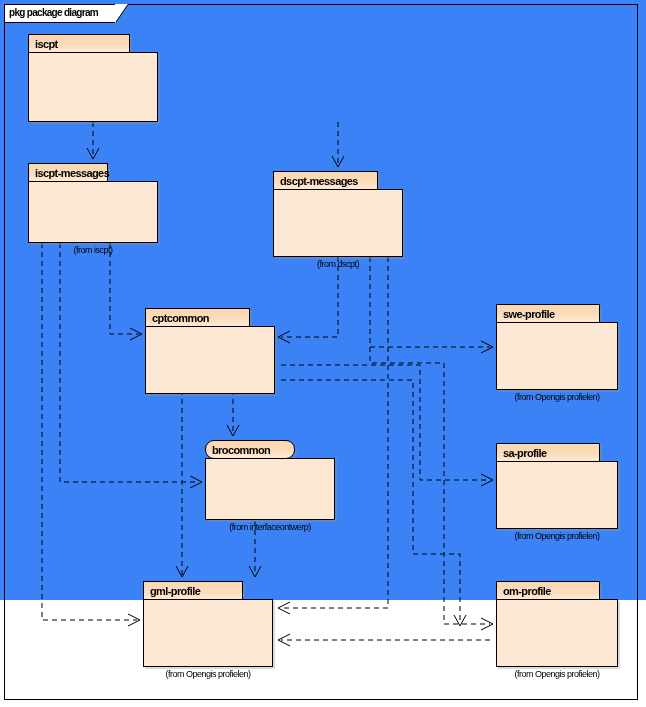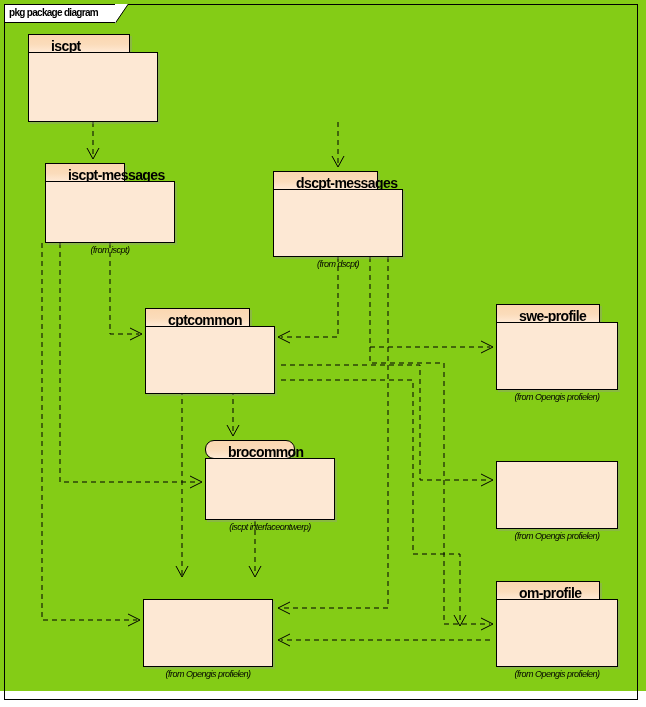--- a/index.html
+++ b/index.html
@@ -9,22 +9,22 @@
   }
   body {
     width: 646px;
     height: 707px;
     font-family: "Liberation Sans", sans-serif;
     overflow: hidden;
   }
   #canvas {
     position: relative;
     width: 646px;
-    height: 691px;
-    background: #84cc16;
+    height: 600px;
+    background: #3b82f6;
   }
   
   .frame {
     position: absolute;
     left: 4px;
     top: 4px;
     width: 634px;
     height: 696px;
     border: 1px solid #000000;
     box-sizing: border-box;
@@ -71,40 +71,38 @@
     height: 19px;
     box-sizing: border-box;
     border: 1px solid #000000;
     background: linear-gradient(to bottom, #fbd7b0 0%, #fbdcbb 55%, #ffe9d4 100%);
     box-shadow: 2px 2px 0 rgba(150,150,150,0.35);
   }
   .pkg-tab-label {
     position: absolute;
     left: 6px;
     top: 3px;
-    font-size: 14px;
+    font-size: 11px;
     font-weight: bold;
     color: #000000;
     white-space: nowrap;
     letter-spacing: -0.6px;
-    margin-left: 16px;
   }
   .pkg-body {
     position: absolute;
     left: 0;
     top: 18px;
     box-sizing: border-box;
     border: 1px solid #000000;
     background: #fde8d4;
     box-shadow: 2px 2px 0 rgba(150,150,150,0.35);
   }
   .pkg-note {
     position: absolute;
     font-size: 9px;
-    font-style: italic;
     color: #000000;
     white-space: nowrap;
     letter-spacing: -0.5px;
     text-align: center;
   }
   
   .edges {
     position: absolute;
     left: 0;
     top: 0;
@@ -191,21 +189,21 @@
   </svg>
 
   <div class="pkg" style="left:28px; top:34px; width:160px; height:92px;">
     <div class="pkg-tab" style="width:102px;">
       <span class="pkg-tab-label">iscpt</span>
     </div>
     <div class="pkg-body" style="width:130px; height:70px;"></div>
   </div>
 
 
-  <div class="pkg" style="left:45px; top:163px; width:160px; height:84px;">
+  <div class="pkg" style="left:28px; top:163px; width:160px; height:84px;">
     <div class="pkg-tab" style="width:80px;">
       <span class="pkg-tab-label">iscpt-messages</span>
     </div>
     <div class="pkg-body" style="width:130px; height:62px;"></div>
     <div class="pkg-note" style="left:0px; top:82px; width:130px;">(from iscpt)</div>
   </div>
 
   <div class="pkg" style="left:145px; top:308px; width:160px; height:90px;">
     <div class="pkg-tab" style="width:105px;">
       <span class="pkg-tab-label">cptcommon</span>
@@ -227,29 +225,35 @@
     </div>
     <div class="pkg-body" style="width:122px; height:68px;"></div>
     <div class="pkg-note" style="left:0px; top:88px; width:122px;">(from Opengis profielen)</div>
   </div>
 
   <div class="pkg" style="left:205px; top:440px; width:160px; height:84px;">
     <div class="pkg-tab" style="width:90px;border-radius:9px;">
       <span class="pkg-tab-label">brocommon</span>
     </div>
     <div class="pkg-body" style="width:130px; height:62px;"></div>
-    <div class="pkg-note" style="left:0px; top:82px; width:130px;">(iscpt interfaceontwerp)</div>
+    <div class="pkg-note" style="left:0px; top:82px; width:130px;">(from interfaceontwerp)</div>
   </div>
 
   <div class="pkg" style="left:496px; top:443px; width:150px; height:90px;">
+    <div class="pkg-tab" style="width:104px;">
+      <span class="pkg-tab-label">sa-profile</span>
+    </div>
     <div class="pkg-body" style="width:122px; height:68px;"></div>
     <div class="pkg-note" style="left:0px; top:88px; width:122px;">(from Opengis profielen)</div>
   </div>
 
   <div class="pkg" style="left:143px; top:581px; width:160px; height:90px;">
+    <div class="pkg-tab" style="width:100px;">
+      <span class="pkg-tab-label">gml-profile</span>
+    </div>
     <div class="pkg-body" style="width:130px; height:68px;"></div>
     <div class="pkg-note" style="left:0px; top:88px; width:130px;">(from Opengis profielen)</div>
   </div>
 
   <div class="pkg" style="left:496px; top:581px; width:150px; height:90px;">
     <div class="pkg-tab" style="width:104px;text-align:center;">
       <span class="pkg-tab-label">om-profile</span>
     </div>
     <div class="pkg-body" style="width:122px; height:68px;"></div>
     <div class="pkg-note" style="left:0px; top:88px; width:122px;">(from Opengis profielen)</div>

